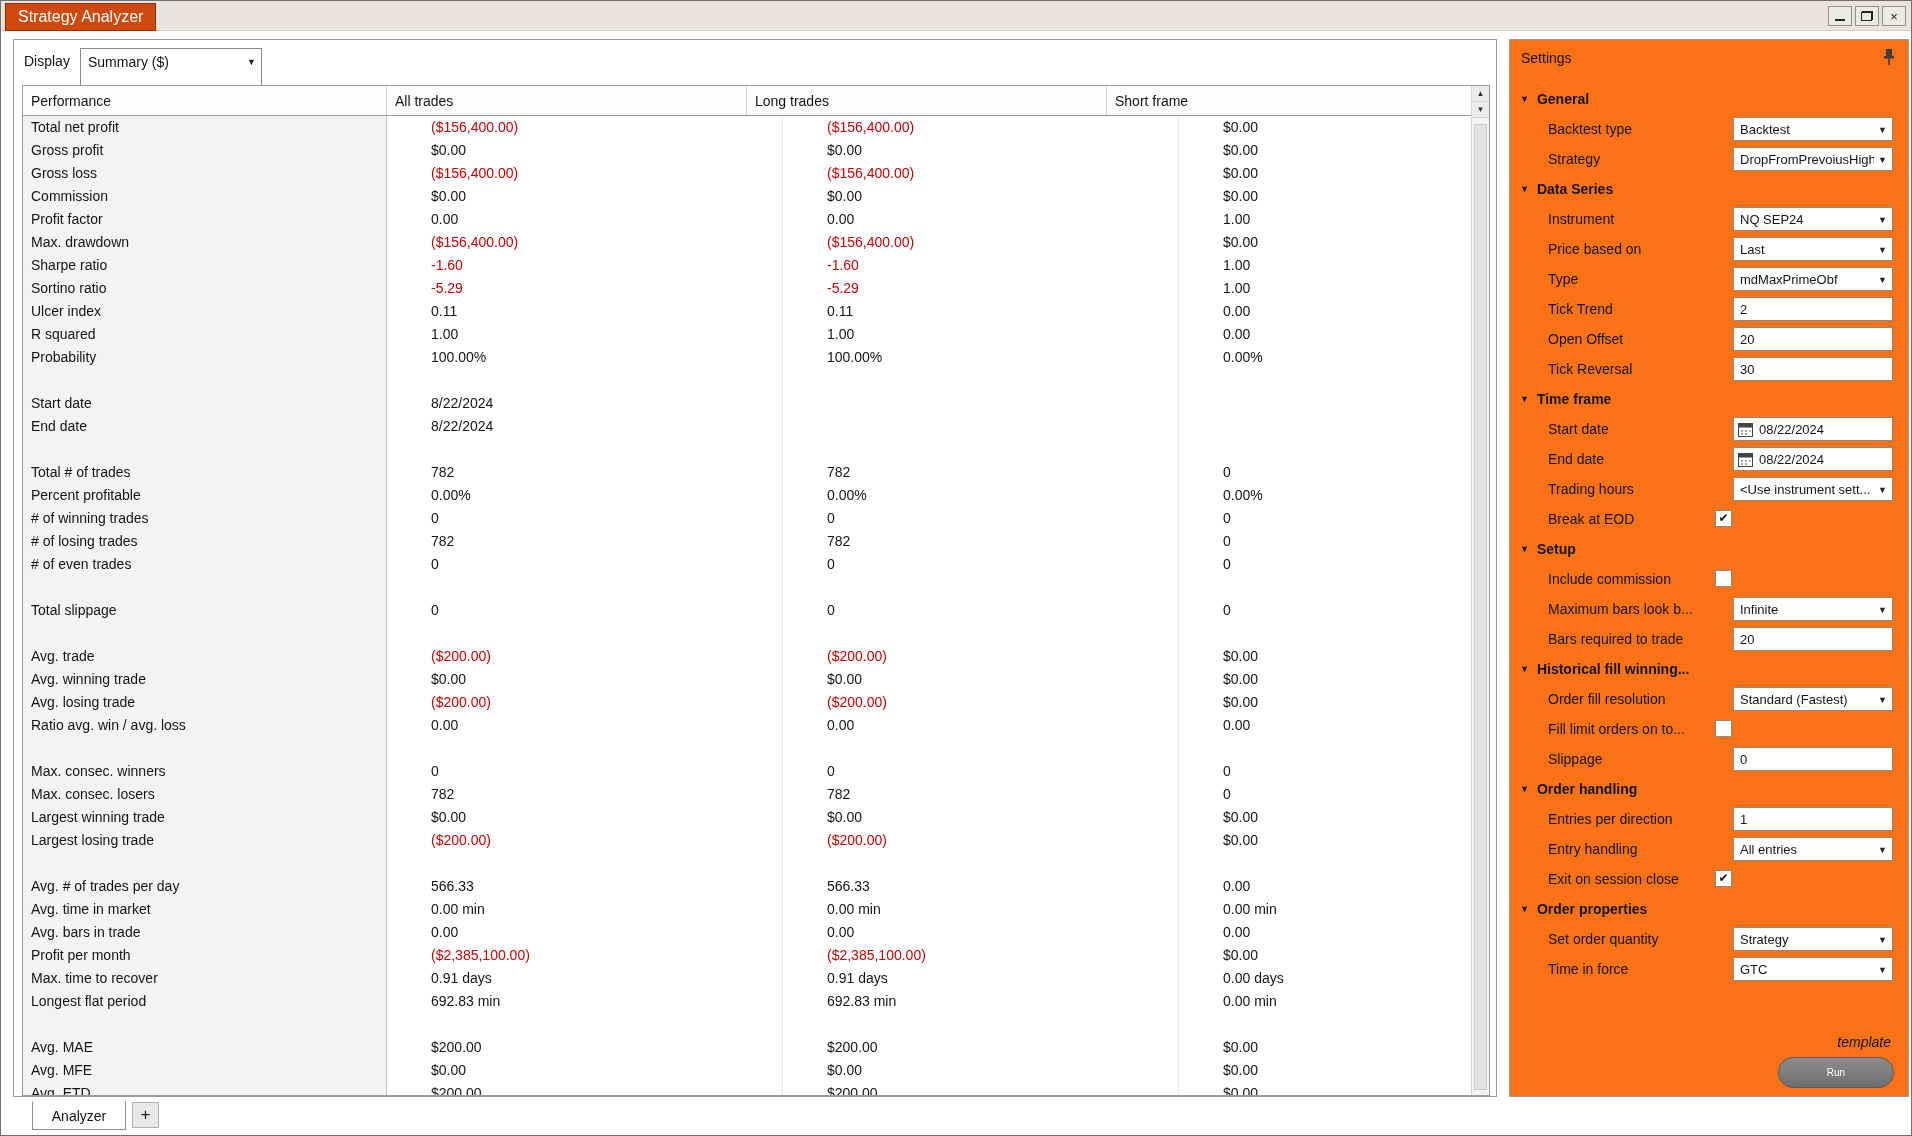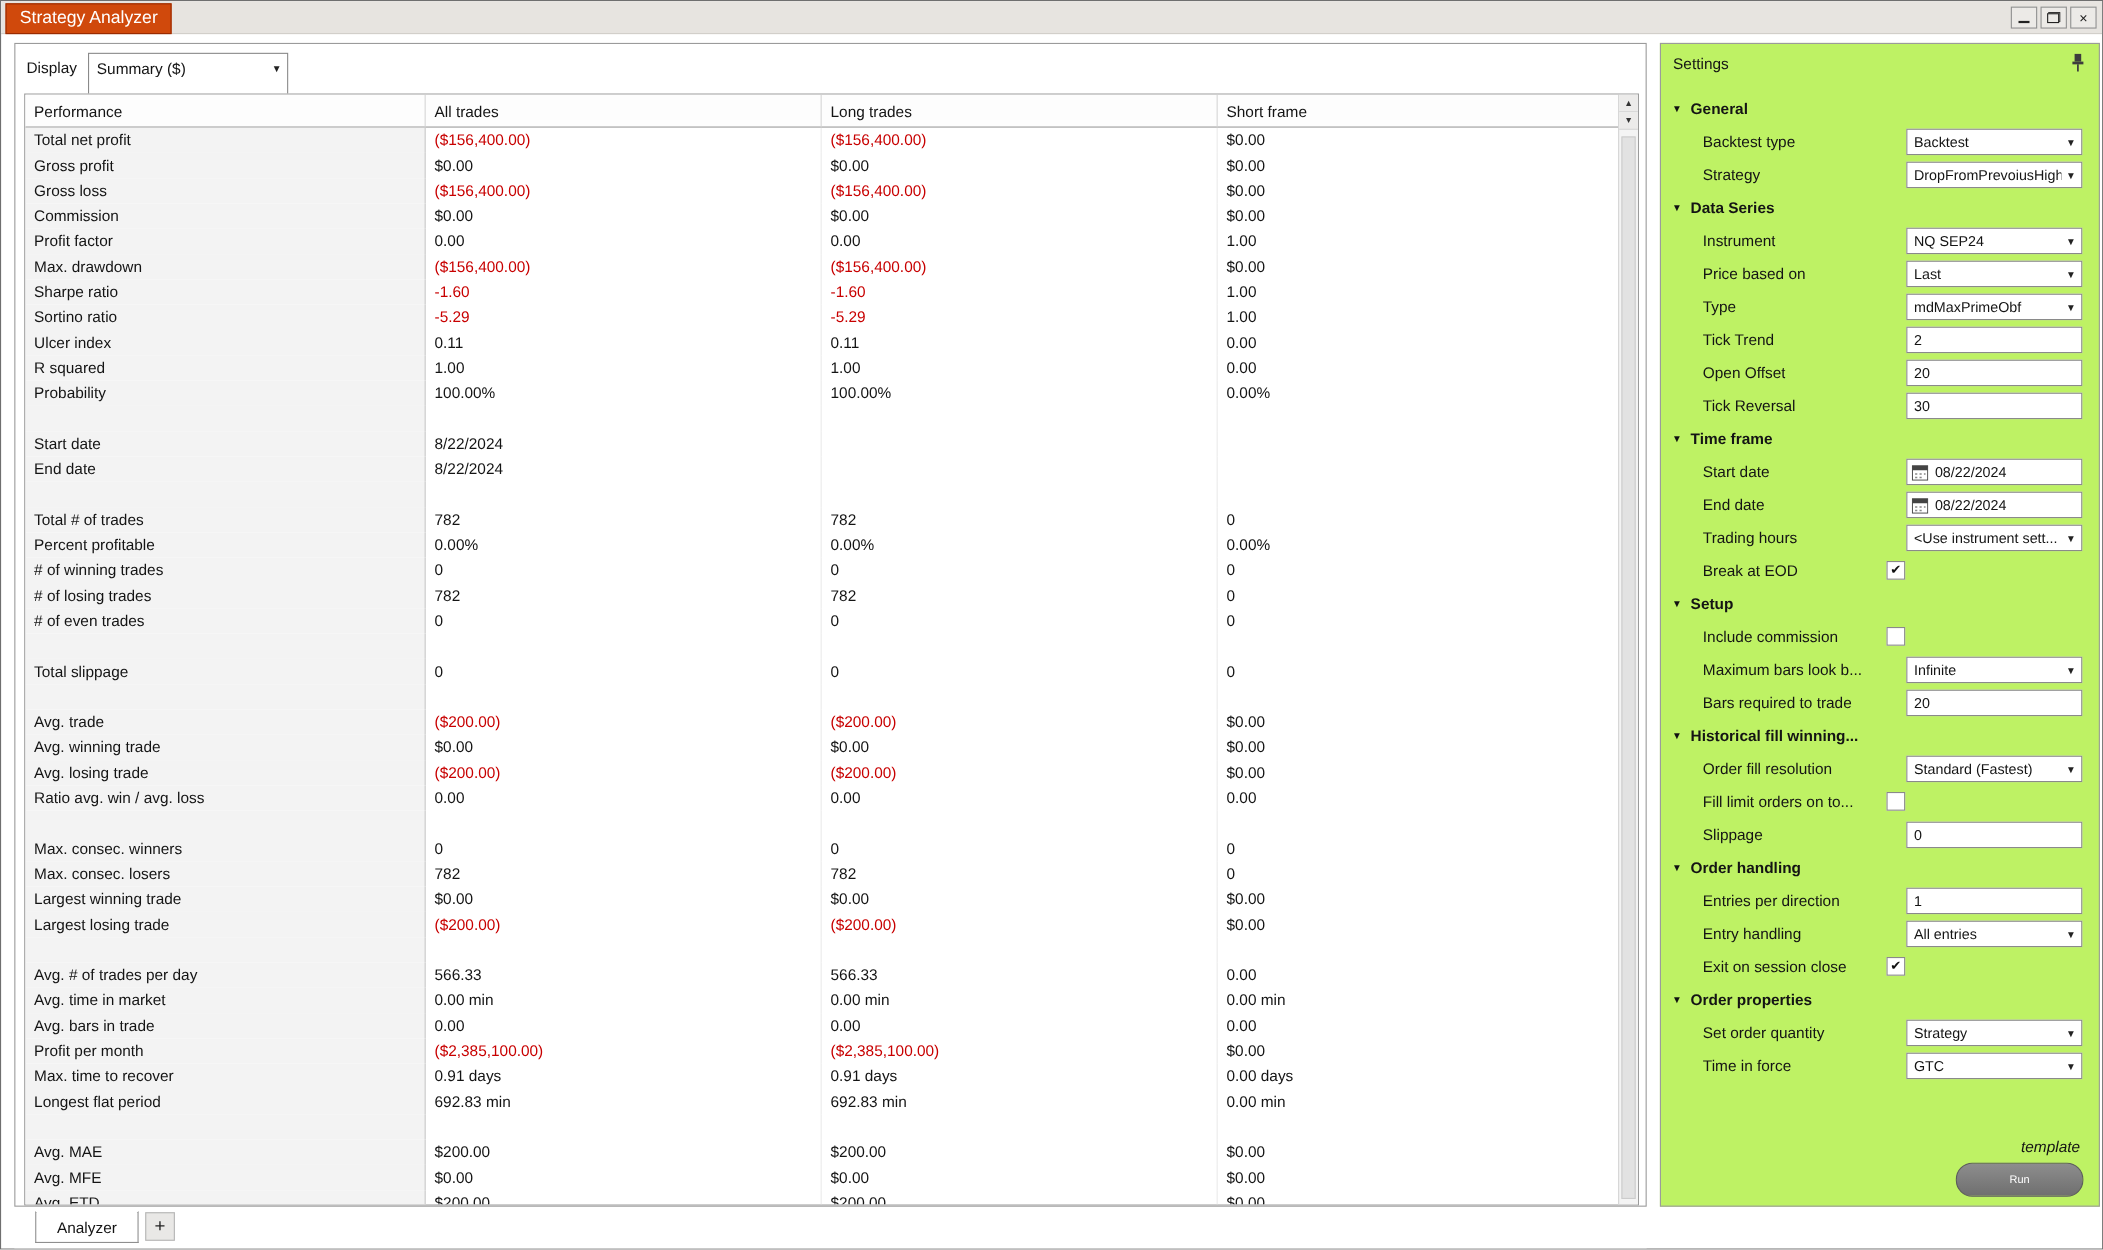--- a/index.html
+++ b/index.html
@@ -18,36 +18,36 @@
   .left-panel{position:absolute;left:12px;top:38px;width:1484px;height:1058px;background:#fff;border:1px solid #9b9b9b;}
   .display-label{position:absolute;left:10px;top:13px;font-size:14px;}
   .display-select{position:absolute;left:66px;top:8px;width:182px;height:40px;border:1px solid #8a8a8a;background:#fff;font-size:14px;cursor:default;}
   .display-select .val{position:absolute;left:7px;top:5px;right:20px;white-space:nowrap;overflow:hidden;}
   .display-select .arrow{position:absolute;right:5px;top:8px;font-size:9px;color:#222;}
   .grid{position:absolute;left:8px;top:45px;width:1468px;height:1011px;border:1px solid #9b9b9b;overflow:hidden;background:#fff;}
   .grid-header{position:absolute;left:0;top:0;right:18px;height:30px;background:#fdfdfd;border-bottom:1px solid #9b9b9b;display:flex;}
   .hcell{display:flex;align-items:center;padding-left:8px;font-size:14px;border-right:1px solid #d4d4d4;white-space:nowrap;overflow:hidden;}
   .w0{width:364px;} .w1{width:360px;} .w2{width:360px;} .wlast{flex:1;border-right:none;}
   .grid-body{position:absolute;left:0;top:30px;right:18px;bottom:0;overflow:hidden;}
-  .grid-row{display:flex;height:23px;}
+  .grid-row{display:flex;height:23px;gap:36px;}
   .cell{padding-left:8px;font-size:14px;line-height:23px;white-space:nowrap;overflow:hidden;}
   .cell.c0{width:364px;background:#f3f3f3;border-right:1px solid #c9c9c9;}
   .cell.c1{width:360px;border-right:1px solid #eaeaea;}
   .cell.c2{width:360px;border-right:1px solid #eaeaea;}
   .cell.c3{flex:1;}
   .neg{color:#c80000;}
   .vscroll{position:absolute;right:0;top:0;width:18px;bottom:0;background:#f4f4f4;border-left:1px solid #d4d4d4;}
   .scroll-btn{width:17px;height:16px;display:flex;align-items:center;justify-content:center;font-size:8px;color:#333;background:#ecebea;border-bottom:1px solid #d6d6d6;cursor:default;}
   .scroll-thumb{position:absolute;left:2px;right:2px;top:38px;bottom:5px;background:#e2e2e2;border:1px solid #cccccc;}
   
   .tabbar{position:absolute;left:12px;top:1100px;height:34px;width:1484px;background:#fff;}
   .tab-analyzer{position:absolute;left:19px;top:0;width:94px;height:29px;background:#fff;border:1px solid #8f8f8f;border-top:1px solid #ffffff;display:flex;align-items:center;justify-content:center;font-size:14px;cursor:default;}
   .tab-add{position:absolute;left:119px;top:1px;width:27px;height:26px;background:#e9e8e6;border:1px solid #b5b5b5;display:flex;align-items:center;justify-content:center;font-size:17px;color:#222;cursor:default;}
   
-  .settings{position:absolute;left:1508px;top:38px;width:400px;height:1058px;background:#bef264;border:1px solid #9b9b9b;padding-left:32px;}
+  .settings{position:absolute;left:1508px;top:38px;width:400px;height:1058px;background:#f97316;border:1px solid #9b9b9b;padding-left:32px;}
   .settings-title{position:absolute;left:11px;top:10px;font-size:14px;}
   .pin{position:absolute;right:11px;top:8px;width:16px;height:18px;cursor:default;}
   .settings-body{position:absolute;left:0;top:44px;right:0;}
   .sec-row{height:30px;display:flex;align-items:center;padding-left:10px;gap:8px;cursor:default;}
   .tri{font-size:9px;color:#111;}
   .sec-label{font-weight:bold;font-size:14px;white-space:nowrap;}
   .item-row{position:relative;height:30px;}
   .item-label{position:absolute;left:38px;top:7px;font-size:14px;white-space:nowrap;overflow:hidden;max-width:165px;}
   .ctl{position:absolute;right:15px;top:3px;width:160px;height:24px;border:1px solid #8a8a8a;background:#fff;font-size:13px;color:#141414;}
   .ctl.select .val{position:absolute;left:6px;top:4px;right:18px;white-space:nowrap;overflow:hidden;}

